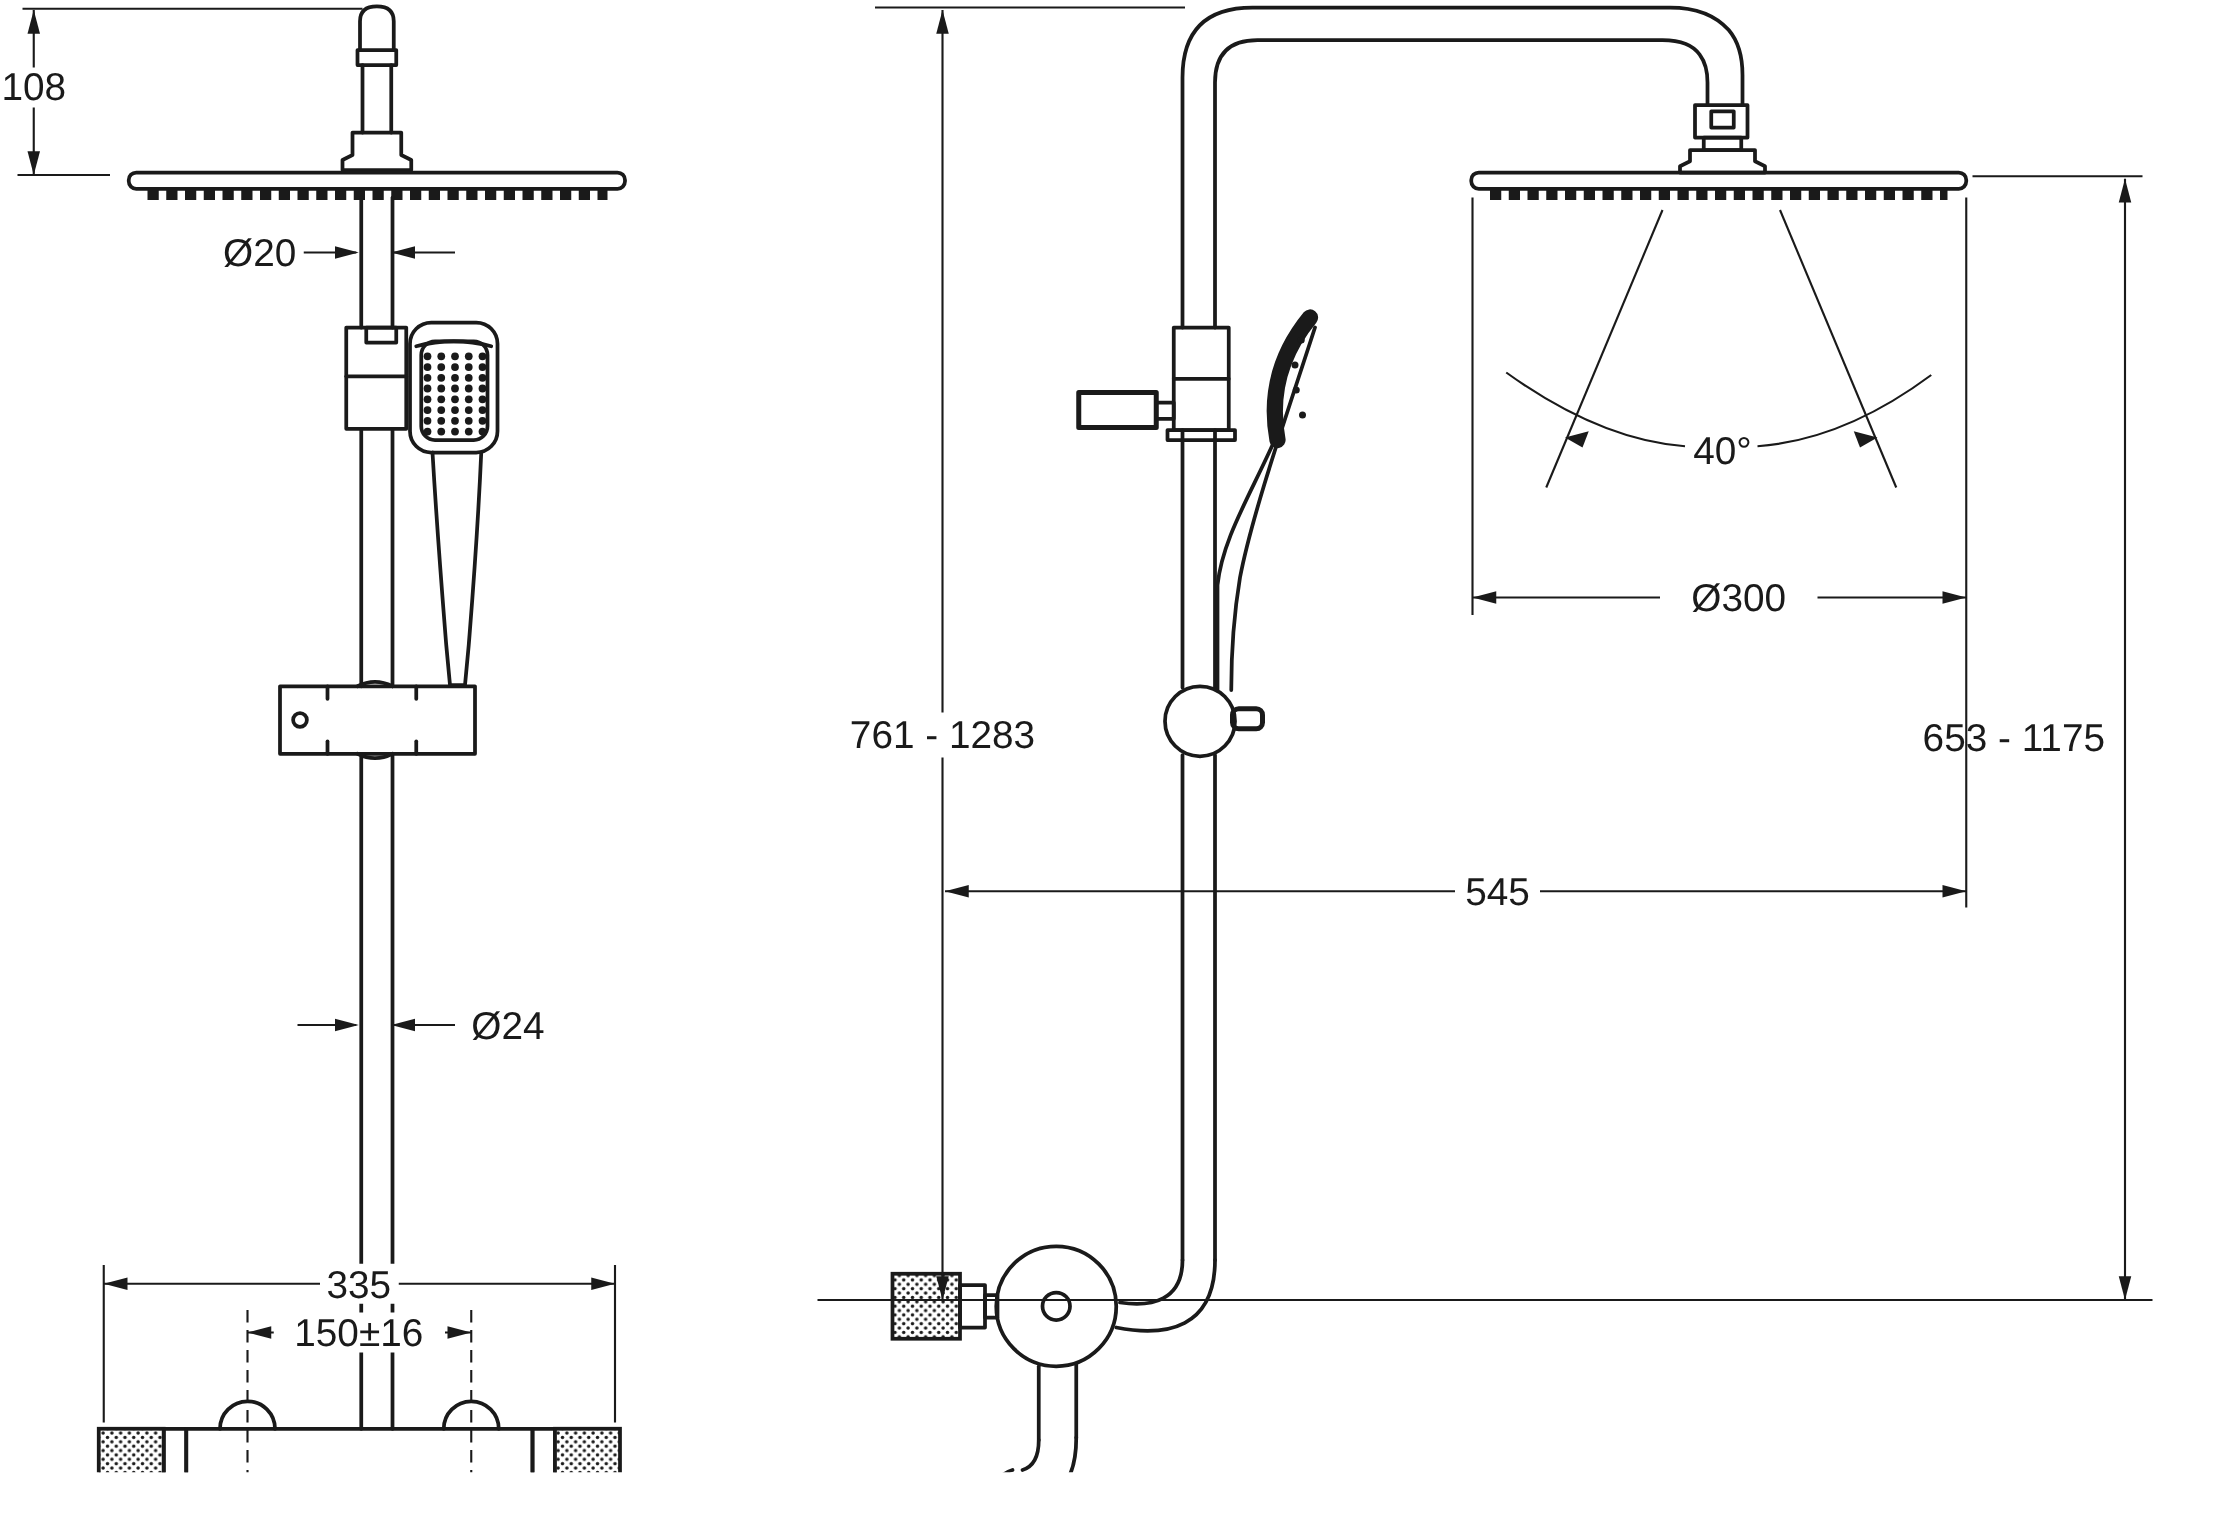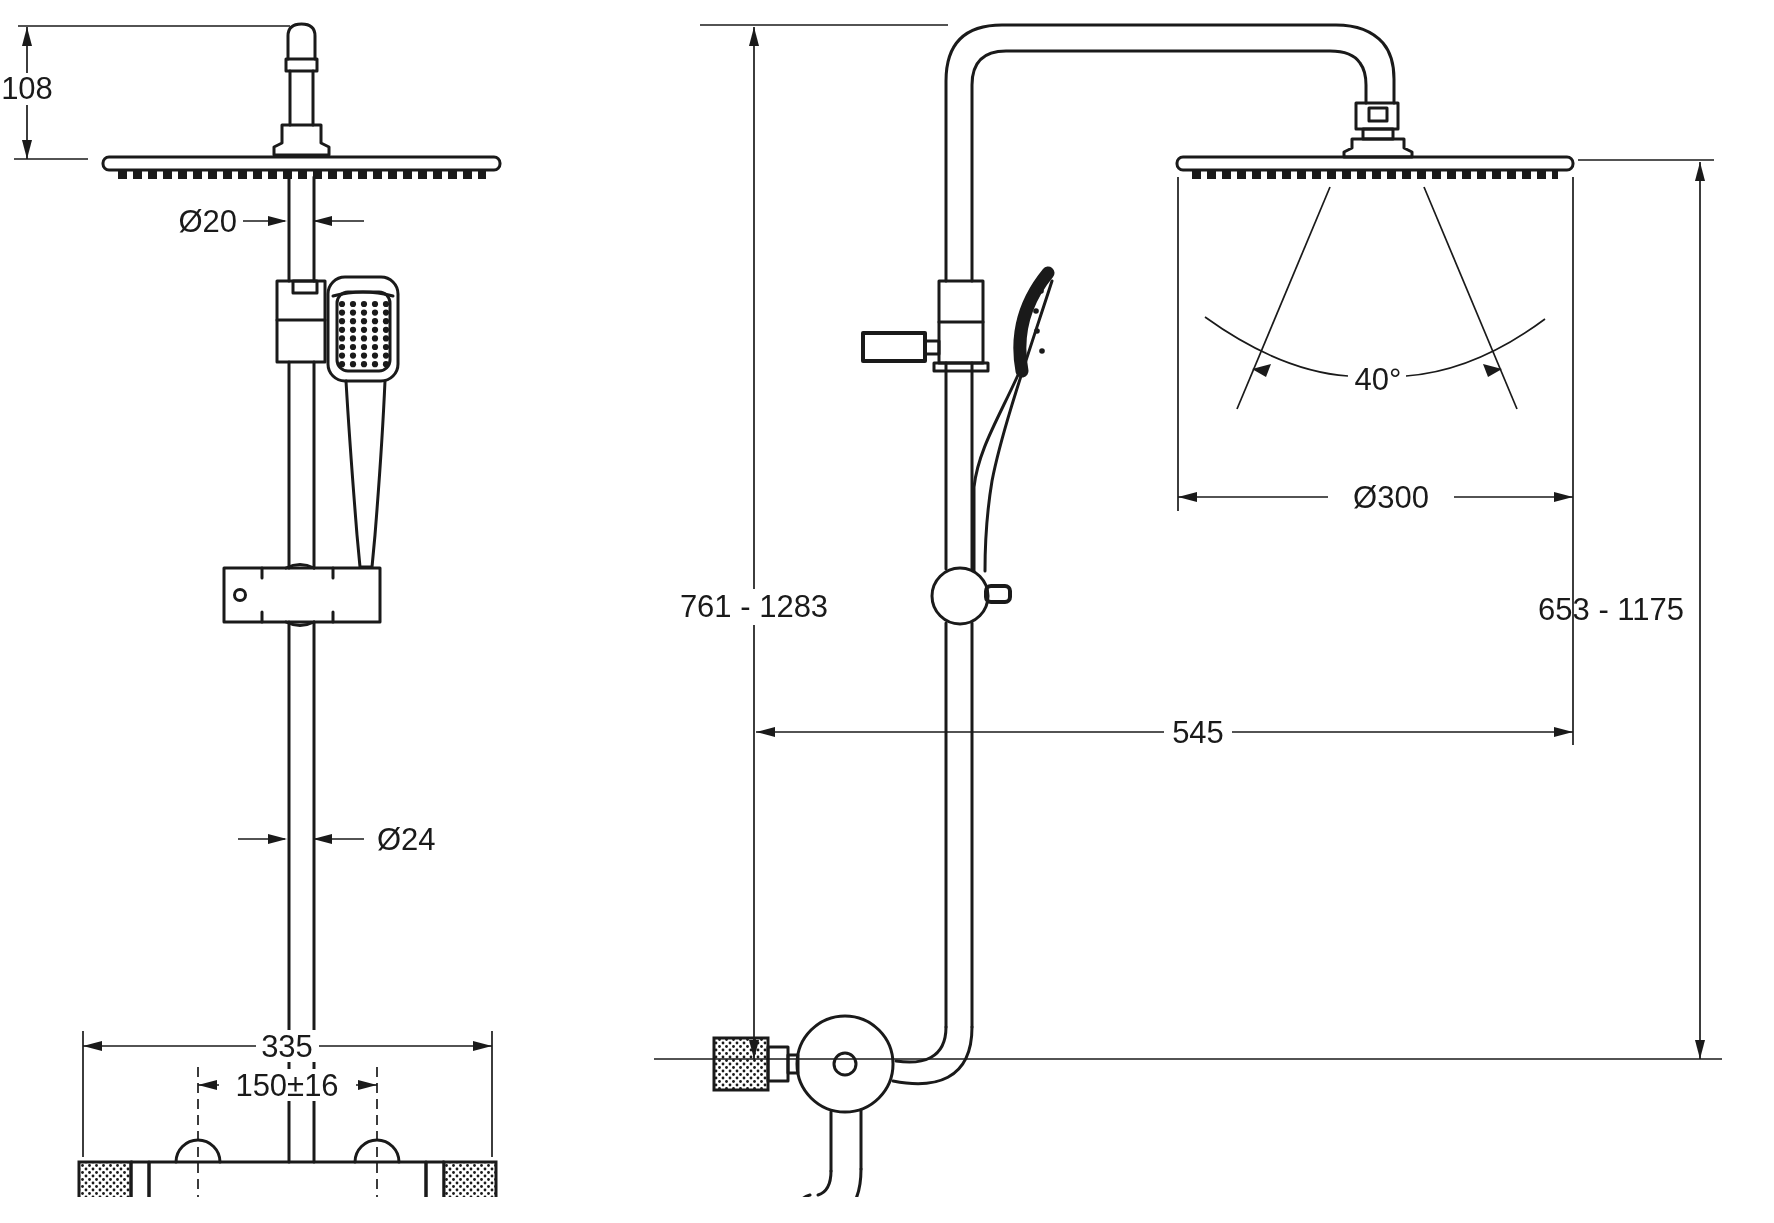--- a/index.html
+++ b/index.html
@@ -1,16 +1,16 @@
 <!DOCTYPE html>
 <html><head>
 <meta charset="utf-8">
 <style>
   html,body{margin:0;padding:0;background:#ffffff;}
-  .stage{position:relative;width:1774px;height:1178px;background:#fff;overflow:hidden;margin-top:19px;}
+  .stage{position:relative;width:1774px;height:1178px;background:#fff;overflow:hidden;}
   svg{display:block;}
   .obj{stroke:#1a1a1a;stroke-width:3;fill:none;stroke-linejoin:round;stroke-linecap:round;}
   .objthick{stroke:#1a1a1a;stroke-width:4;fill:none;stroke-linejoin:round;}
   .dim{stroke:#1a1a1a;stroke-width:1.7;fill:none;}
   .dimdash{stroke:#1a1a1a;stroke-width:1.7;fill:none;stroke-dasharray:10 6;}
   .arr{fill:#1a1a1a;stroke:none;}
   .serr{stroke:#1a1a1a;stroke-width:8;fill:none;stroke-dasharray:9 6;}
   .whitefill{fill:#ffffff;}
   .knurl{fill:url(#kn);stroke:#1a1a1a;stroke-width:3;}
   text{font-family:"Liberation Sans","DejaVu Sans",sans-serif;font-size:31px;fill:#1a1a1a;}

